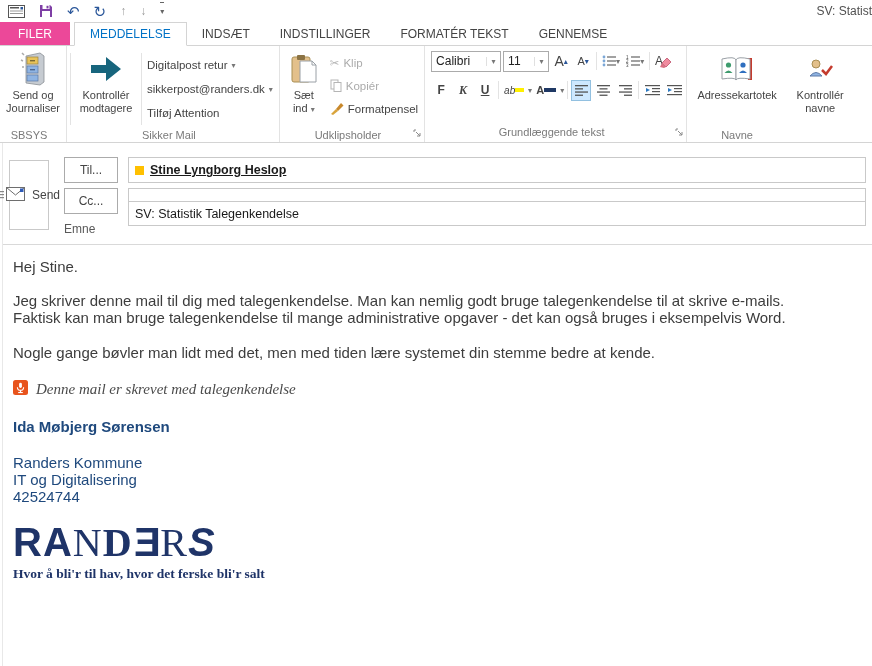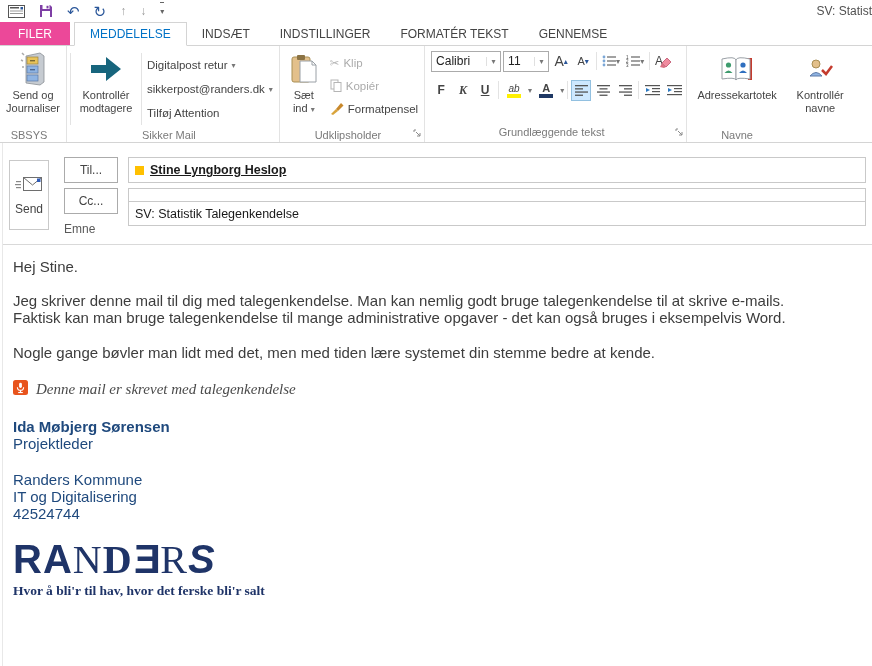--- a/index.html
+++ b/index.html
@@ -45,26 +45,26 @@
   .fontrow { display:flex; align-items:center; height:26px; gap:2px; }
   .combo { display:flex; align-items:center; border:1px solid #ABABAB; height:21px; font-size:12px; color:#222; }
   .combo .cval { padding:0 4px; flex:1; }
   .combo .cdrop { width:14px; text-align:center; color:#777; font-size:8px; border-left:1px solid #E0E0E0; }
   .fbtn { min-width:20px; height:21px; display:flex; align-items:center; justify-content:center;
     font-size:12px; color:#444; padding:0 2px; }
   .fbtn.active { background:#CDE8FF; border:1px solid #92C0E0; }
   .bold-l { font-weight:bold; }
   .italic-l { font-style:italic; font-weight:bold; font-family:"Liberation Serif",serif; }
   .und-l { text-decoration:underline; font-weight:bold; }
-  .stackbtn { display:flex; flex-direction:column; justify-content:center; width:24px; }
+  .stackbtn { display:flex; flex-direction:row; justify-content:center; width:24px; }
   .colorbar { display:block; width:14px; height:4px; margin-top:0px; }
   
   .compose { position:absolute; top:143px; left:2px; right:0; bottom:0; border-left:1px solid #E8E8E8; background:#fff; }
   .sendbig { position:absolute; left:6px; top:17px; width:40px; height:70px; border:1px solid #C9C9C9;
-    display:flex; flex-direction:column; align-items:center; justify-content:center; gap:6px; font-size:12px; color:#444; }
+    display:flex; flex-direction:row; align-items:center; justify-content:center; gap:6px; font-size:12px; color:#444; }
   .fldbtn { position:absolute; left:61px; width:54px; height:26px; border:1px solid #ABABAB;
     font-size:12px; color:#444; display:flex; align-items:center; justify-content:center; background:#fff; }
   .fld { position:absolute; left:125px; right:6px; height:26px; border:1px solid #C9C9C9; background:#fff;
     display:flex; align-items:center; padding:0 6px; font-size:12.5px; color:#1A1A1A; gap:6px; }
   .emne-label { position:absolute; left:61px; top:79px; font-size:12px; color:#595959; }
   .presence { width:9px; height:9px; background:#FFC000; flex:0 0 auto; }
   .recipient { font-weight:600; text-decoration:underline; }
   
   .mailbody { position:absolute; top:101px; left:0; right:0; bottom:0; border-top:1px solid #D9D9D9;
     padding:0 10px; font-size:15px; color:#3D3D3D; line-height:17px; overflow:hidden; }
@@ -420,21 +420,20 @@
             <rect x="6.1" y="2.8" width="2.8" height="5.2" rx="1.4" fill="#fff"></rect>
             <path d="M4.4 7.2 a3.1 3.1 0 0 0 6.2 0" fill="none" stroke="#fff" stroke-width="1.1"></path>
             <rect x="6.9" y="10.2" width="1.2" height="1.8" fill="#fff"></rect>
             <rect x="5.2" y="12" width="4.6" height="1.1" fill="#fff"></rect>
           </svg>
       </span>
       <span>Denne mail er skrevet med talegenkendelse</span>
     </div>
 
     <p class="sig sig-name">Ida Møbjerg Sørensen</p>
-    <p class="sig">Projektleder</p>
     <p class="sig sig-org">Randers Kommune</p>
     <p class="sig">IT og Digitalisering</p>
     <p class="sig">42524744</p>
 
     <div class="logo"><span class="lg-bold">R</span><span class="lg-bold">A</span><span class="lg-serif">N</span><span class="lg-serifb">D</span><span class="lg-flip">E</span><span class="lg-serif">R</span><span class="lg-ital">S</span></div>
     <div class="tagline">Hvor å bli'r til hav, hvor det ferske bli'r salt</div>
   </div>
 </div>
 
 </body></html>

